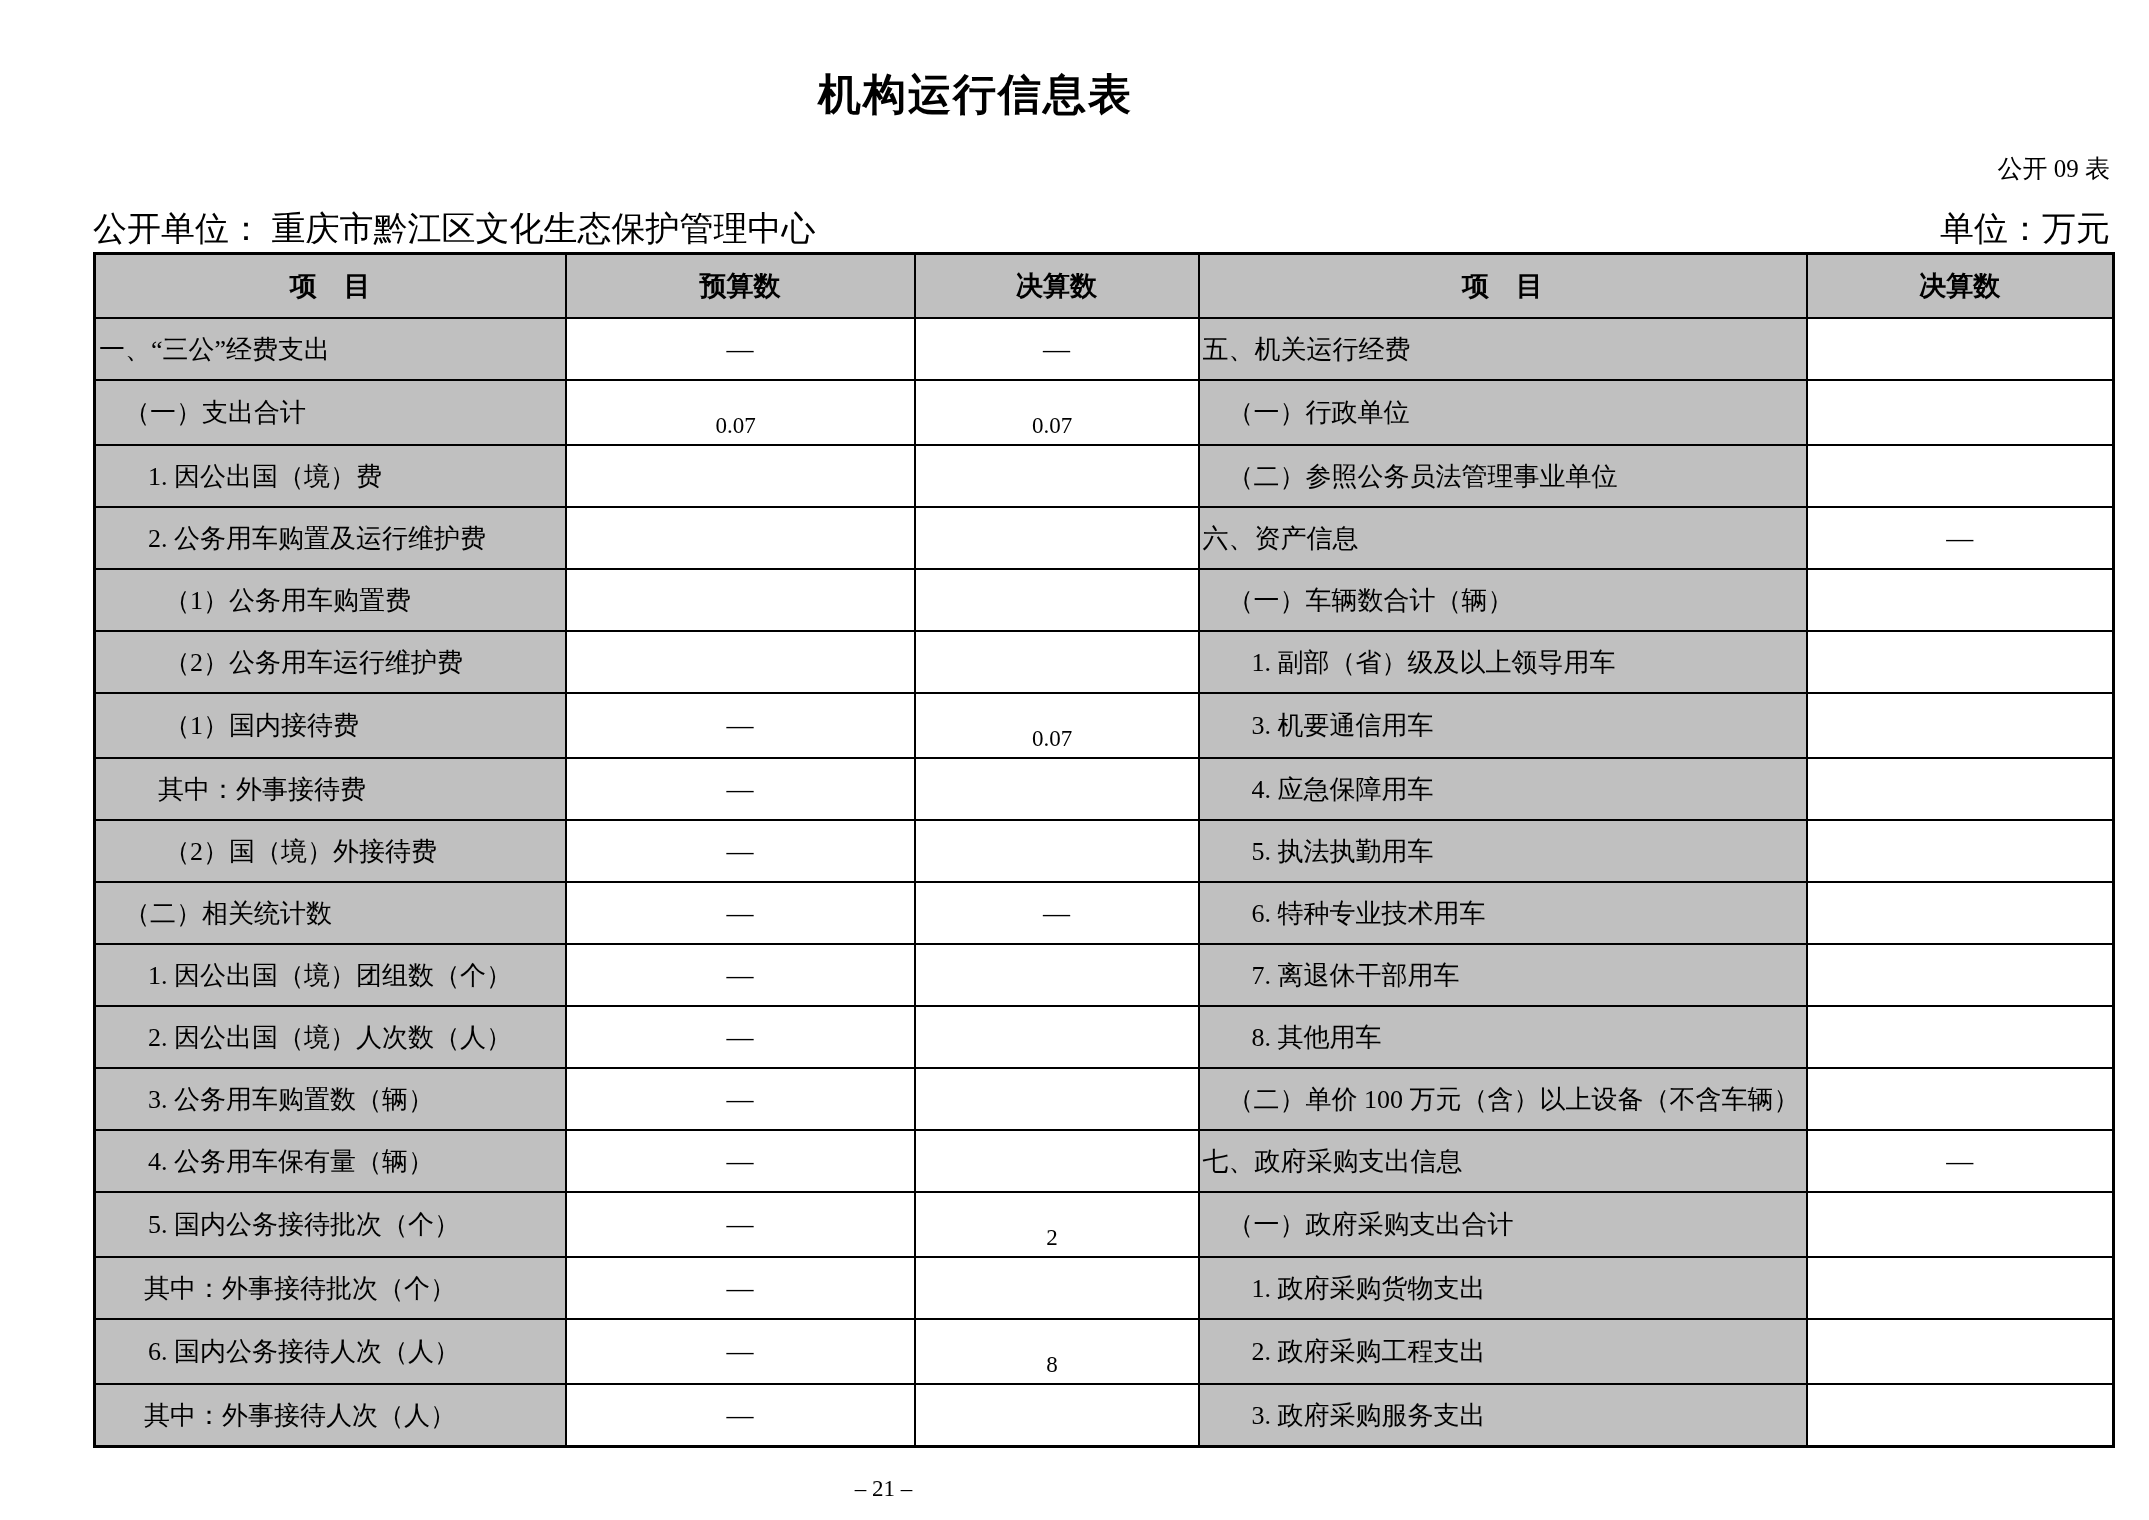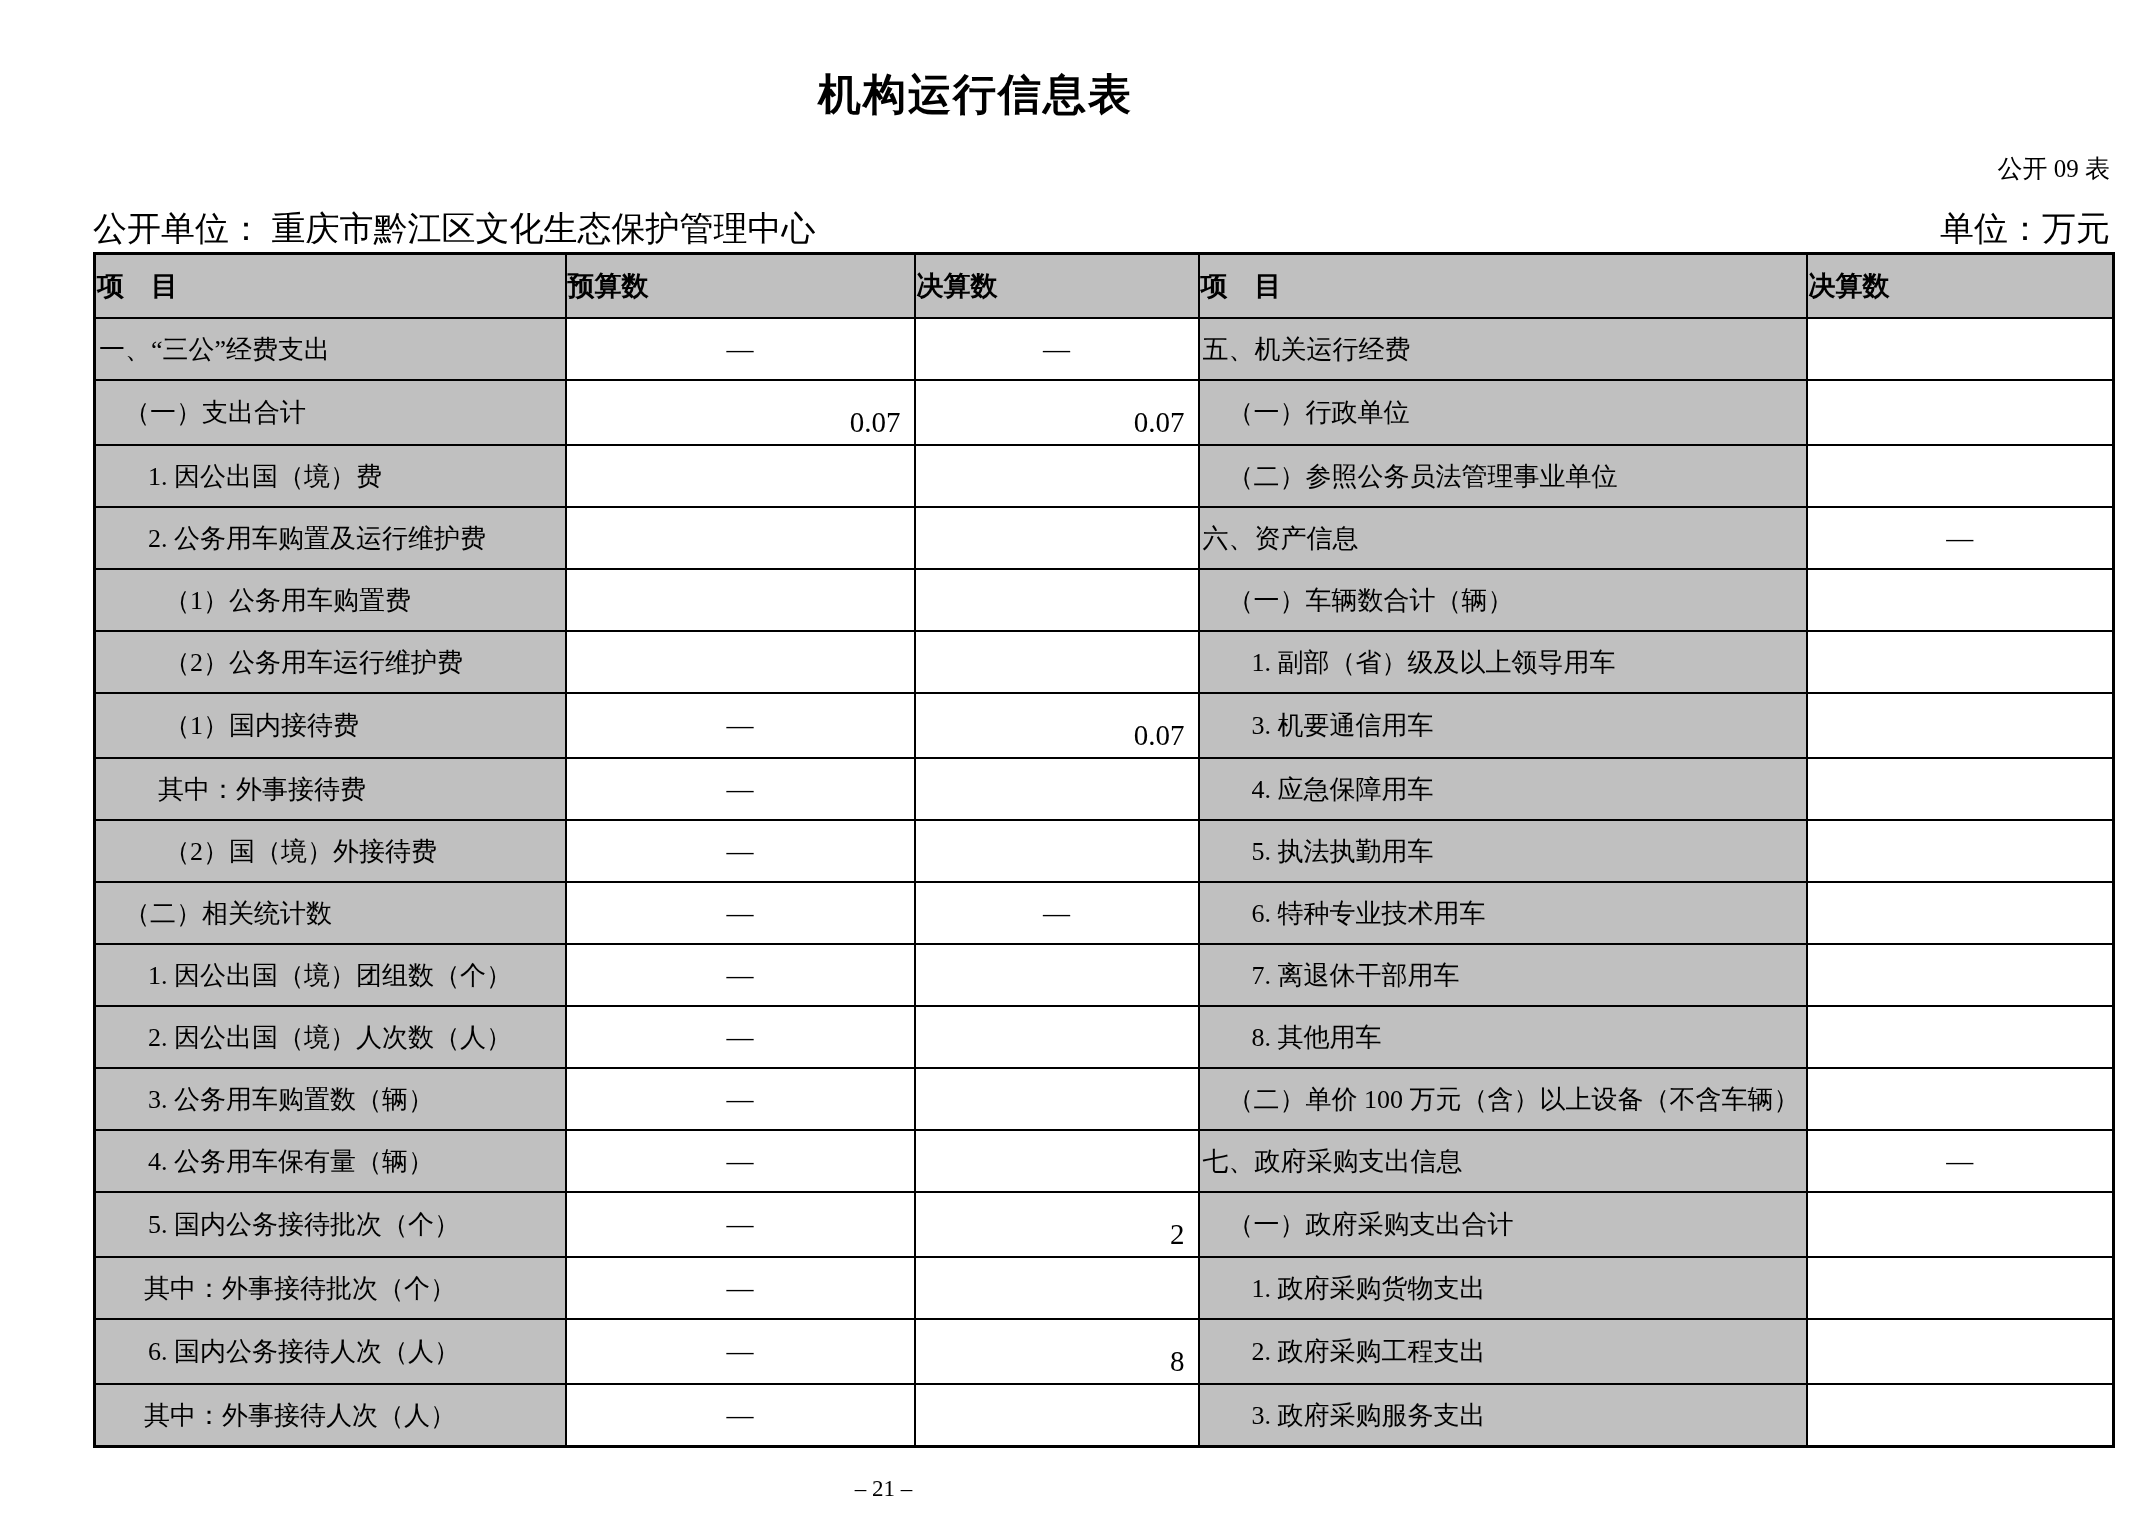--- a/index.html
+++ b/index.html
@@ -33,31 +33,31 @@
     border:3px solid #000;
   }
   table.main th, table.main td {
     border:2px solid #000;
     overflow:hidden; white-space:nowrap;
   }
   table.main th {
     height:60px;
     background:#c0c0c0;
     font-size:27px; font-weight:bold;
-    text-align:left; vertical-align:middle;margin-left:28px;
+    text-align:center; vertical-align:middle;margin-left:28px;
   }
   table.main td { height:58px; }
   td.label {
     background:#c0c0c0;
     font-size:26px; vertical-align:middle;
     text-align:left;
   }
   td.value { background:#ffffff; font-size:24px; }
   td.value.dash { text-align:center; vertical-align:middle; font-size:27px; }
-  td.value.num  { text-align:right; vertical-align:bottom; padding:0 13px 5px 4px; font-size:29px; }
+  td.value.num  { text-align:center; vertical-align:bottom; padding:0 13px 5px 4px; font-size:23px; }
   td.label.lv1 { padding-left:3px; }
   td.label.lv2 { padding-left:28px; }
   td.label.lv3 { padding-left:52px; }
   td.label.lv4 { padding-left:68px; }
   td.label.lv5 { padding-left:48px; }
   td.label.lv6 { padding-left:62px; }
 
   .page-footer {
     position:absolute; top:1476px; left:0; width:1767px;
     text-align:center; font-size:23px;

